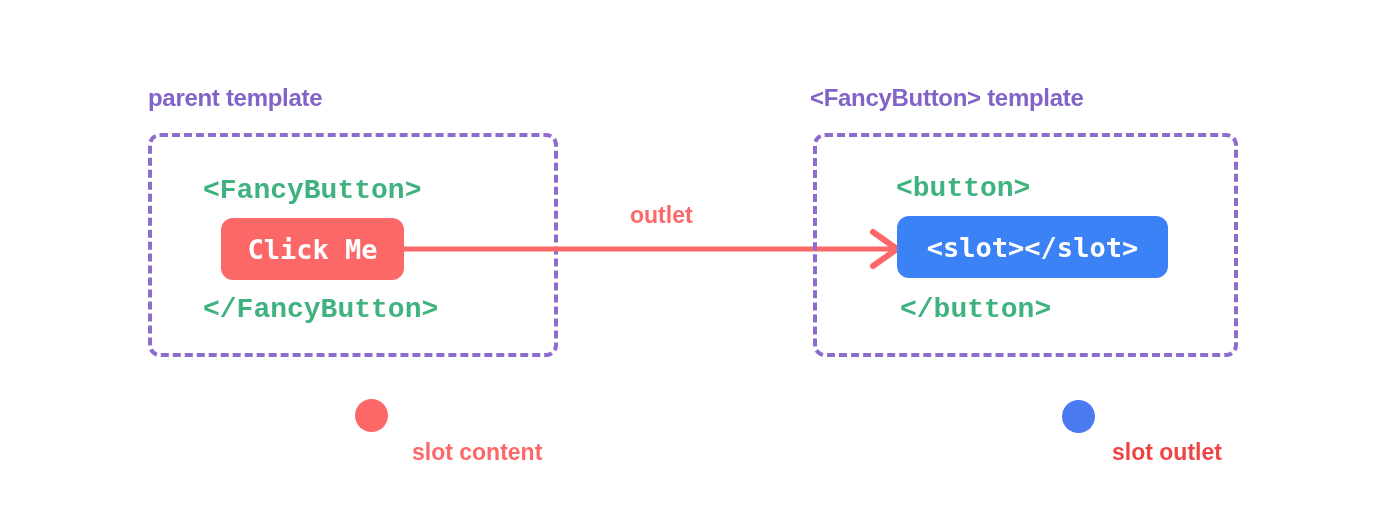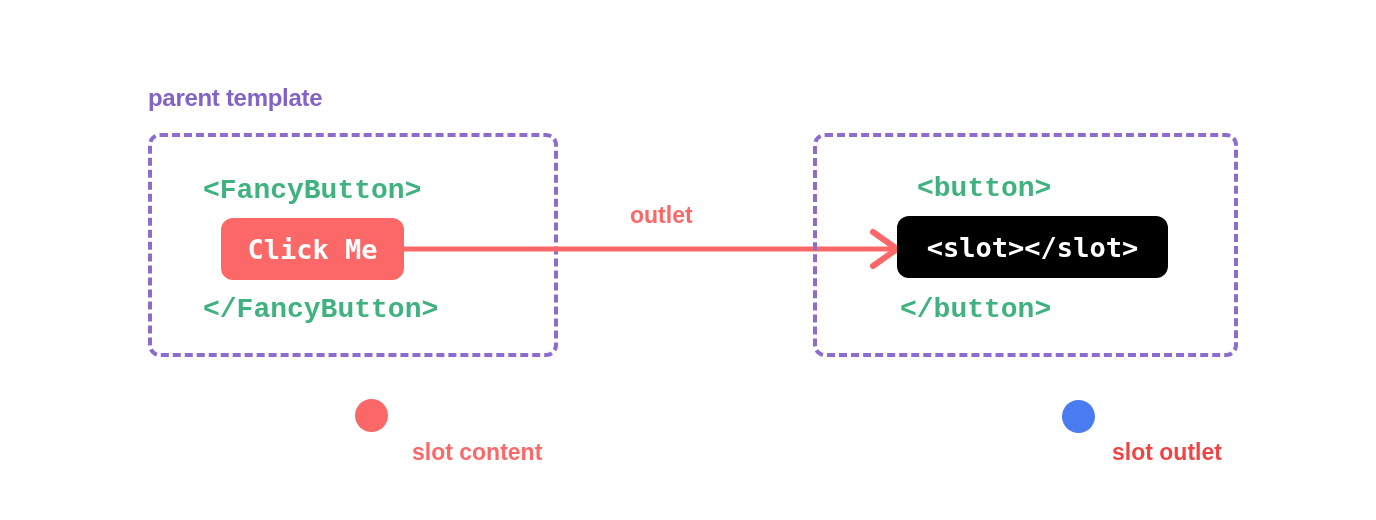--- a/index.html
+++ b/index.html
@@ -47,21 +47,21 @@
     display: flex;
     align-items: center;
     justify-content: center;
     font-family: "DejaVu Sans Mono", monospace;
     font-weight: bold;
     font-size: 27px;
     color: #ffffff;
     white-space: nowrap;
   }
   .pill-red  { left: 221px; top: 218px; width: 183px; height: 62px; background: #fc6767; }
-  .pill-blue { left: 897px; top: 216px; width: 271px; height: 62px; background: #000000; text-align: right; }
+  .pill-blue { left: 897px; top: 216px; width: 271px; height: 62px; background: #3b82f6; text-align: right; }
   .arrow-svg {
     position: absolute;
     left: 402px;
     top: 225px;
     width: 500px;
     height: 48px;
   }
   .arrow-label {
     position: absolute;
     left: 630px;
@@ -106,24 +106,25 @@
 
   <div class="code-tag" style="left:203px; top:296px;text-align:center;">&lt;/FancyButton&gt;</div>
 
   <svg class="arrow-svg" viewBox="0 0 500 48" aria-hidden="true">
     <line x1="2" y1="24" x2="490" y2="24" stroke="#fc6767" stroke-width="5" stroke-linecap="round"></line>
     <polyline points="471,7 495,24 471,41" fill="none" stroke="#fc6767" stroke-width="6" stroke-linecap="round" stroke-linejoin="round"></polyline>
   </svg>
 
   <div class="arrow-label">outlet</div>
 
+  <div class="group-label" style="left:810px; top:84px;">&lt;FancyButton&gt; template</div>
 
   <div class="dashed-box box-fancy"></div>
 
-  <div class="code-tag" style="left:917px; top:175px;">&lt;button&gt;</div>
+  <div class="code-tag" style="left:896px; top:175px;">&lt;button&gt;</div>
 
   <div class="pill pill-blue">
     <span>&lt;slot&gt;&lt;/slot&gt;</span>
   </div>
 
   <div class="code-tag" style="left:900px; top:296px;">&lt;/button&gt;</div>
 
   <div class="legend-dot dot-red"></div>
   <div class="legend-label legend-label-red">slot content</div>
 

